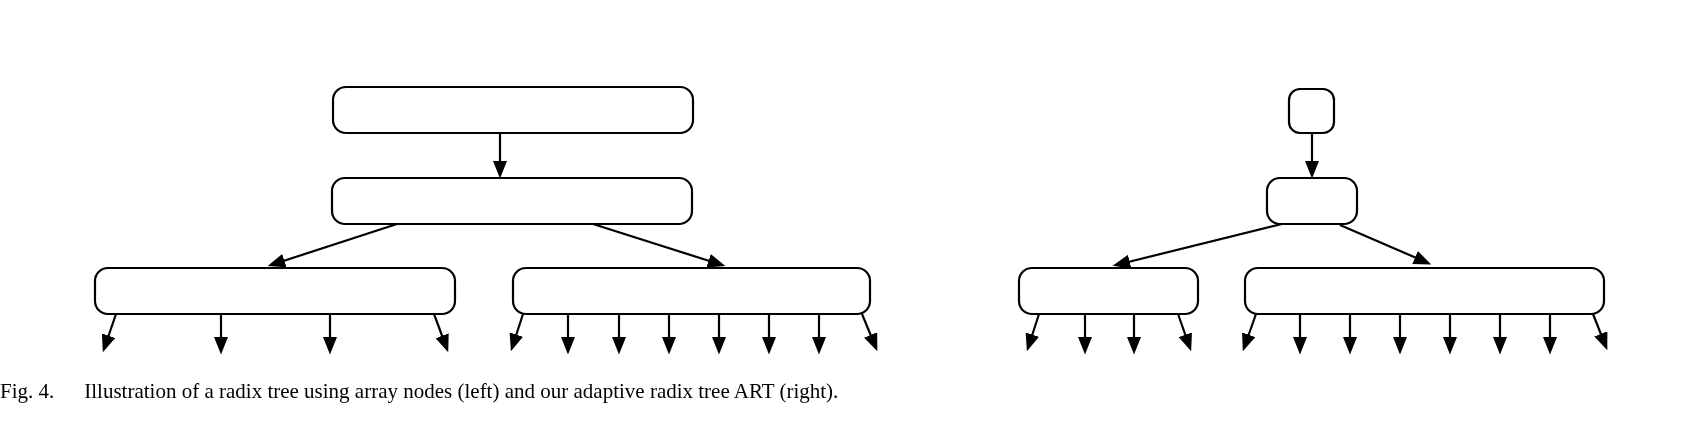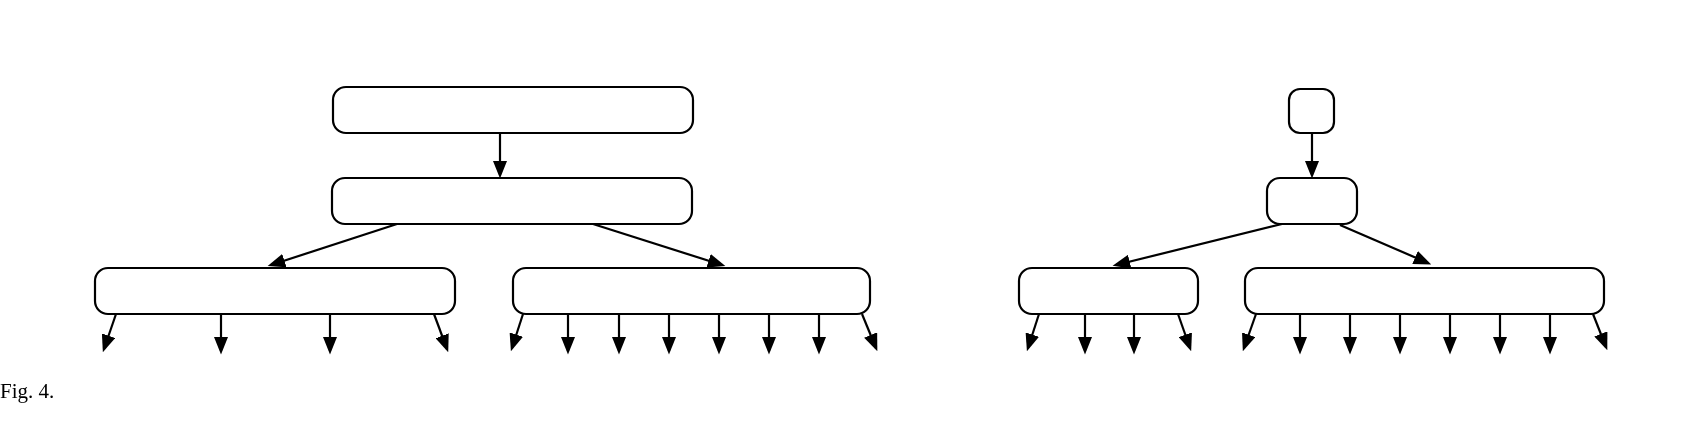--- a/index.html
+++ b/index.html
@@ -76,13 +76,14 @@
     <line x1="1350" y1="314" x2="1350" y2="351" stroke="#000000" stroke-width="2.2" marker-end="url(#ah)"></line>
     <line x1="1400" y1="314" x2="1400" y2="351" stroke="#000000" stroke-width="2.2" marker-end="url(#ah)"></line>
     <line x1="1450" y1="314" x2="1450" y2="351" stroke="#000000" stroke-width="2.2" marker-end="url(#ah)"></line>
     <line x1="1500" y1="314" x2="1500" y2="351" stroke="#000000" stroke-width="2.2" marker-end="url(#ah)"></line>
     <line x1="1550" y1="314" x2="1550" y2="351" stroke="#000000" stroke-width="2.2" marker-end="url(#ah)"></line>
     <line x1="1593" y1="314" x2="1606" y2="347" stroke="#000000" stroke-width="2.2" marker-end="url(#ah)"></line>
   </svg>
 
 <div class="caption">
   <span>Fig. 4.</span>
+  <span>Illustration of a radix tree using array nodes (left) and our adaptive radix tree ART (right).</span>
 </div>
 
 </body></html>

